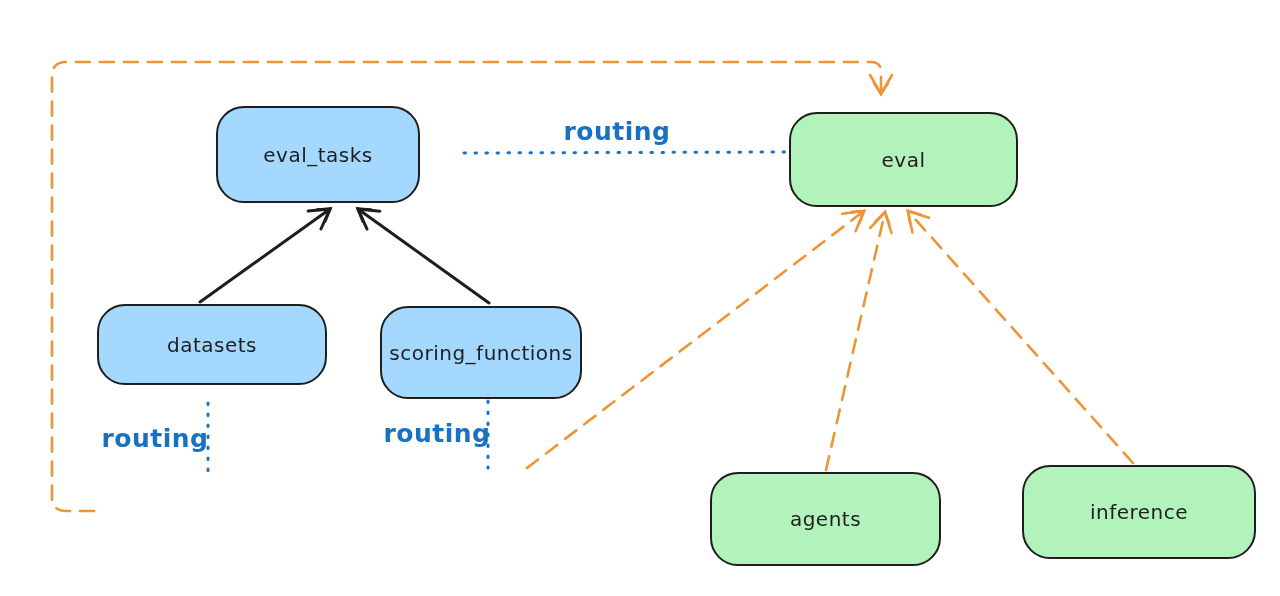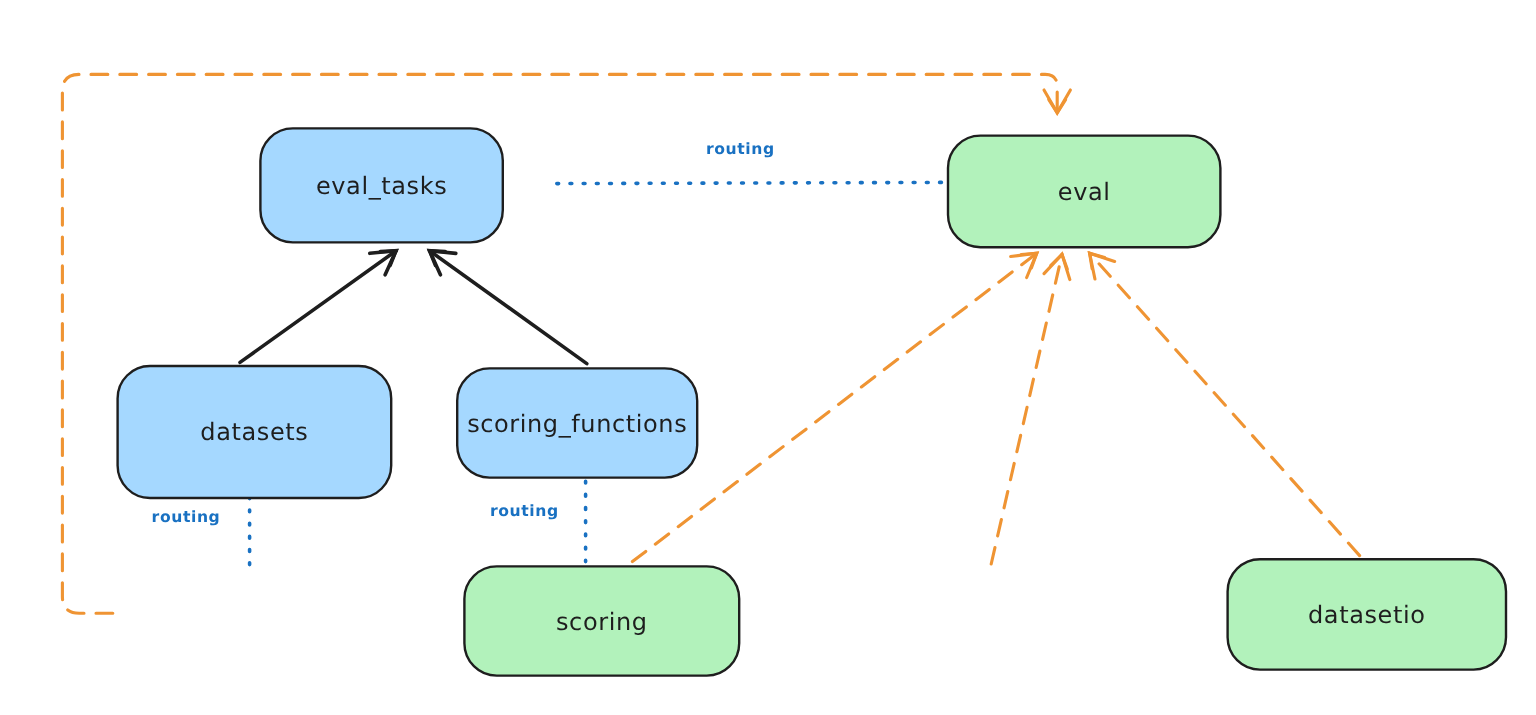--- a/index.html
+++ b/index.html
@@ -28,28 +28,28 @@
     color: #1e1e1e;
     letter-spacing: 0.5px;
   }
   .node.api      { background: #a5d8ff; }
   .node.provider { background: #b2f2bb; }
   .routing-label {
     position: absolute;
     width: 110px;
     text-align: center;
     color: #1971c2;
-    font-size: 13px;
+    font-size: 25px;
     font-weight: 600;
     letter-spacing: 0.5px;
   }
   
   #n-eval-tasks        { left: 216px; top: 106px; width: 204px; height: 97px; }
   #n-eval              { left: 789px; top: 112px; width: 229px; height: 95px; }
-  #n-datasets          { left:  97px; top: 304px; width: 230px; height: 112px; justify-content: center; }
+  #n-datasets          { left:  97px; top: 304px; width: 230px; height: 81px; justify-content: center; }
   #n-scoring-functions { left: 380px; top: 306px; width: 202px; height: 93px; }
   #n-datasetio         { left:  95px; top: 477px; width: 231px; height: 90px; }
   #n-scoring           { left: 386px; top: 471px; width: 231px; height: 93px; }
   #n-agents            { left: 710px; top: 472px; width: 231px; height: 94px; }
   #n-inference         { left: 1022px; top: 465px; width: 234px; height: 94px; }
   #lbl-routing-top      { left: 562px; top: 117px; }
   #lbl-routing-datasets { left: 100px; top: 424px; }
   #lbl-routing-scoring  { left: 382px; top: 419px; }
 </style>
 </head>
@@ -87,24 +87,24 @@
   </div>
   <div id="n-eval" class="node provider">
     <span>eval</span>
   </div>
   <div id="n-datasets" class="node api">
     <span>datasets</span>
   </div>
   <div id="n-scoring-functions" class="node api">
     <span>scoring_functions</span>
   </div>
-  <div id="n-scoring" class="node provider">
-    <span>scoring</span>
+  <div id="n-agents" class="node provider">
+    <span>agents</span>
   </div>
   <div id="n-inference" class="node provider">
-    <span>datasetio</span>
+    <span>inference</span>
   </div>
 
   <div id="lbl-routing-top" class="routing-label">routing</div>
   <div id="lbl-routing-datasets" class="routing-label">routing</div>
   <div id="lbl-routing-scoring" class="routing-label">routing</div>
 
 </div>
 
 </body></html>

